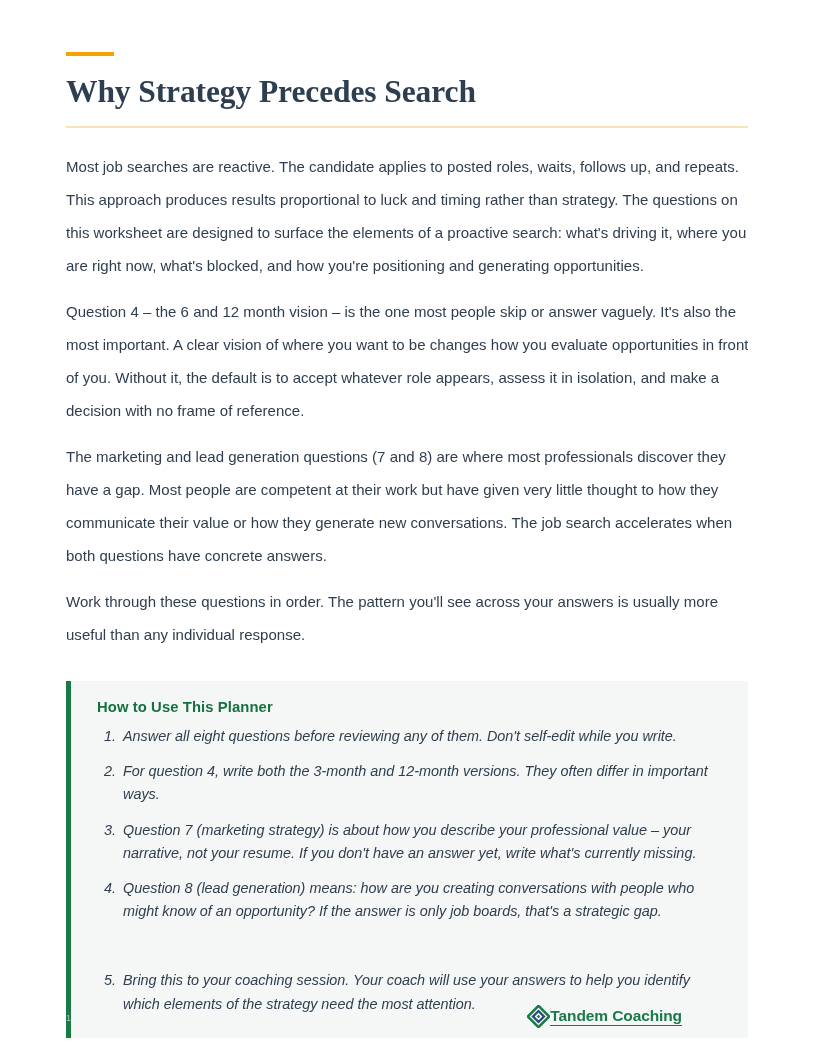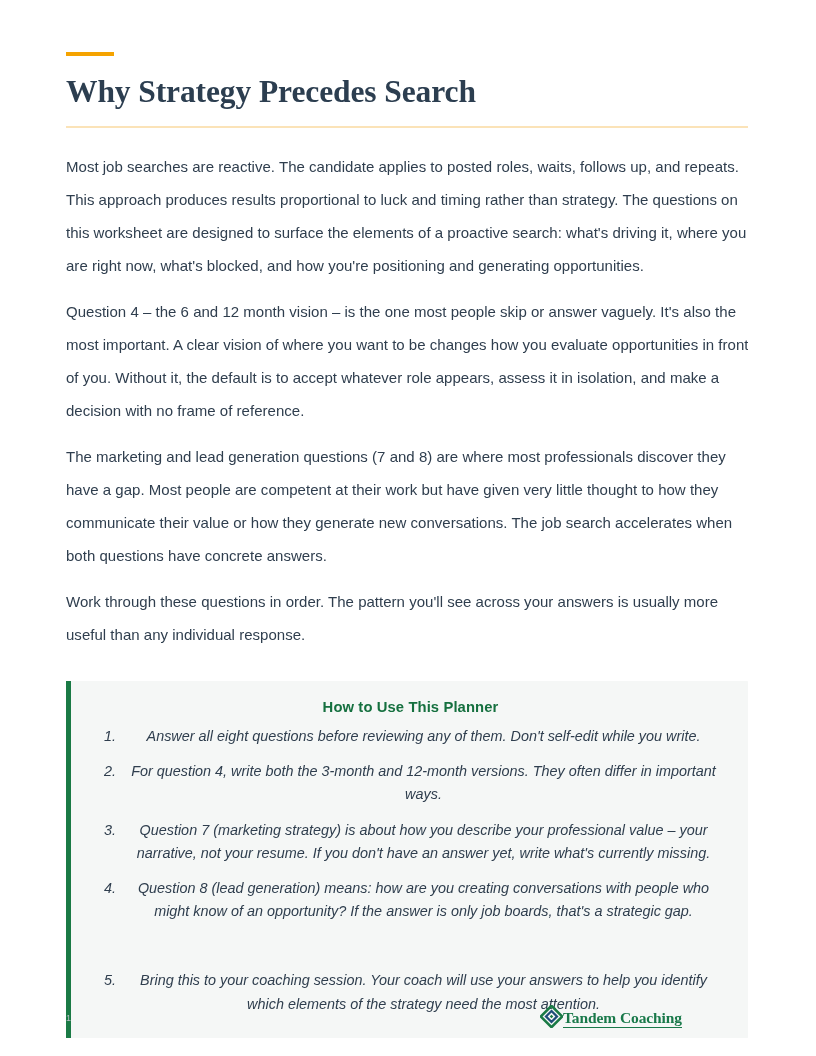--- a/index.html
+++ b/index.html
@@ -70,21 +70,20 @@
 
   
   .callout {
     margin-top: 30px;
     background: #F5F7F6;
     border-left: 5px solid #1A7A45;
     border-radius: 0 4px 4px 0;
     padding: 18px 26px 22px 26px;
     box-sizing: border-box;
     width: 684px;
-    text-align: center;
   }
 
   .callout-title {
     font-size: 14.8px;
     font-weight: bold;
     color: #15703F;
     margin: 0 0 10px 0;
     letter-spacing: 0.1px;
   }
 
@@ -135,22 +134,21 @@
     font-size: 9px;
     color: #B9BFC6;
     letter-spacing: 0.3px;
   }
 
   .brand {
     position: absolute;
     right: 0;
     bottom: 0;
     display: flex;
-    align-items: flex-end;
-    font-family: Liberation Serif, serif;
+    align-items: center;
   }
 
   .brand-mark {
     width: 23px;
     height: 23px;
     display: block;
   }
 
   .brand-name {
     font-size: 15.5px;

